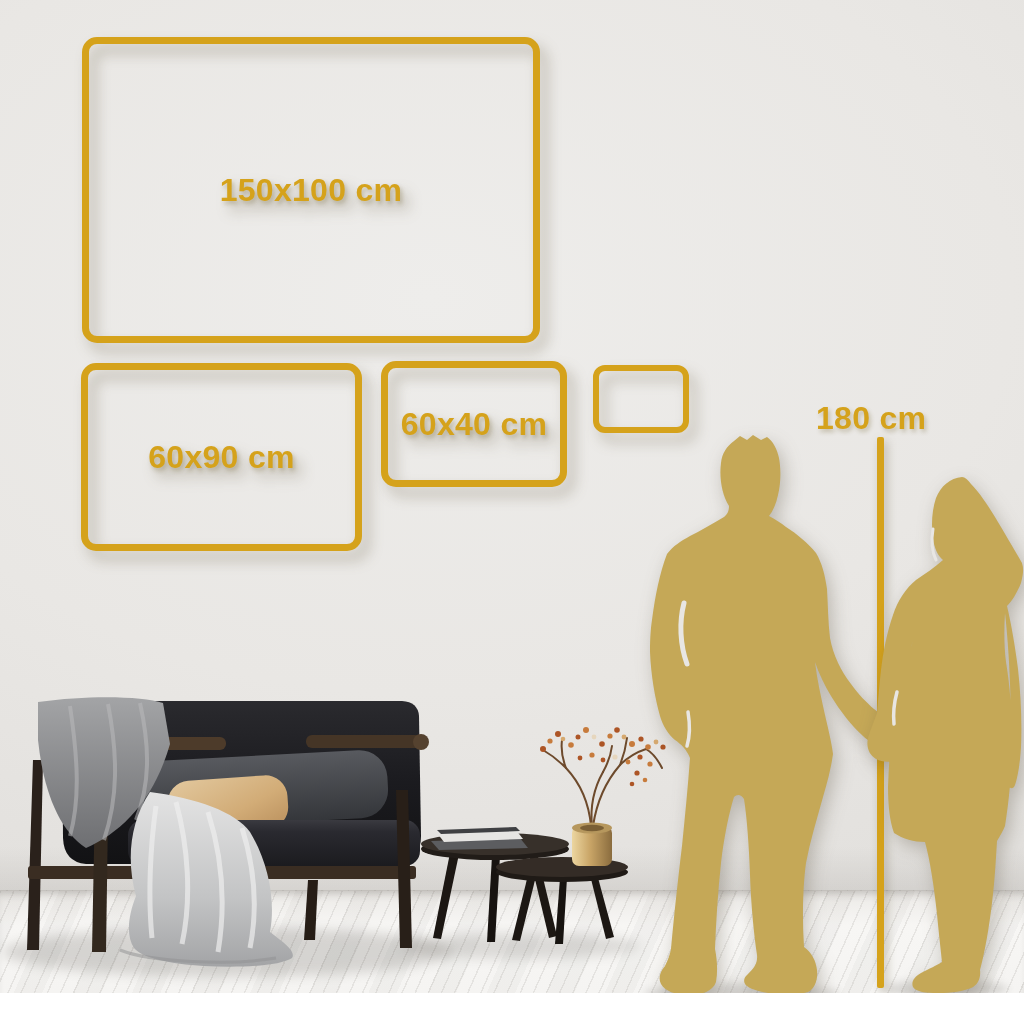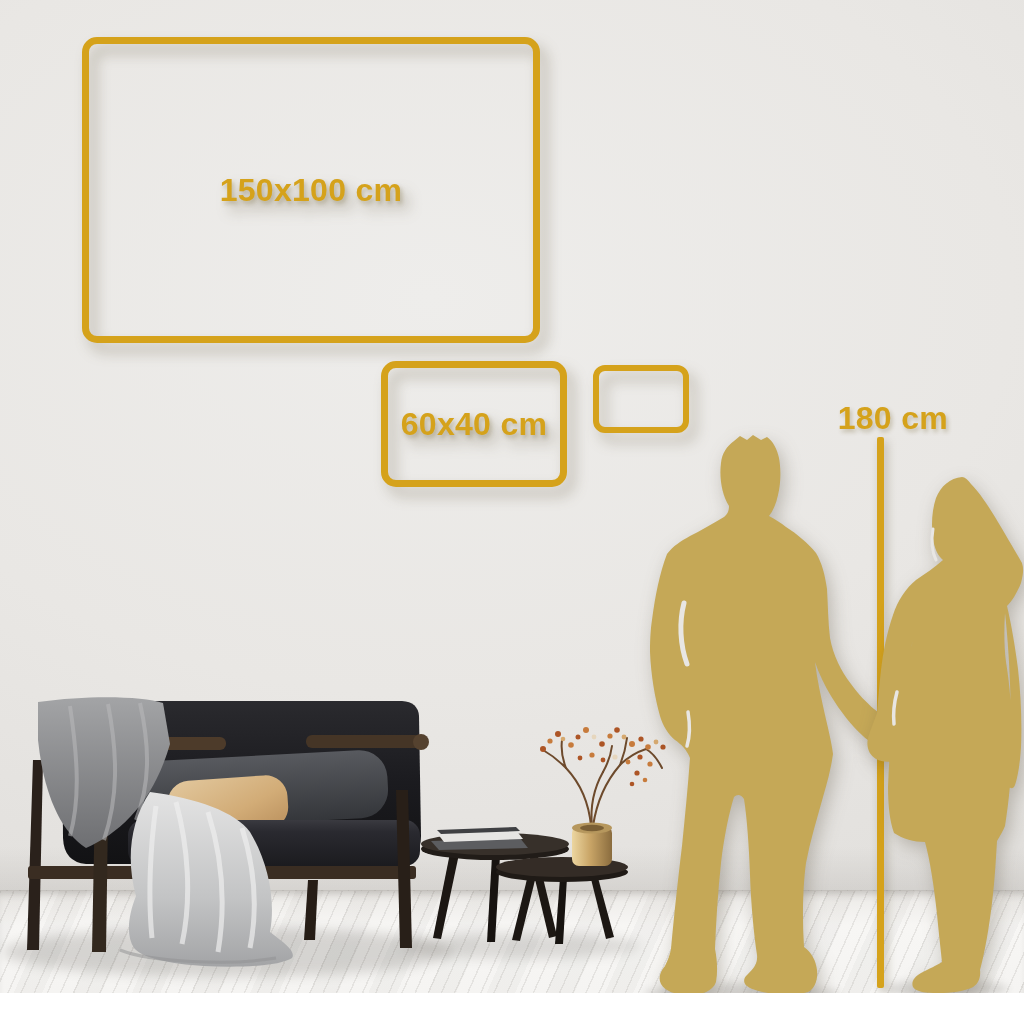--- a/index.html
+++ b/index.html
@@ -43,21 +43,21 @@
     font-weight:bold;font-size:32px;line-height:1;letter-spacing:.3px;
     color:var(--frame-gold);white-space:nowrap;
     text-shadow:2px 3px 4px rgba(110,92,40,0.30);
   }
   .frame-150{left:82px;top:37px;width:458px;height:306px;}
   .frame-120{left:565px;top:35px;width:372px;height:248px;}
   .frame-90 {left:81px;top:363px;width:281px;height:188px;}
   .frame-60 {left:381px;top:361px;width:186px;height:126px;justify-content:center;}
   .frame-30 {left:593px;top:365px;width:96px;height:68px;border-width:6px;border-radius:12px;}
   .label-30 {position:absolute;left:588px;top:324px;}
-  .label-180{position:absolute;left:816px;top:402px;width:124px;text-align:right;margin-left:8px;}
+  .label-180{position:absolute;left:816px;top:402px;width:124px;text-align:left;}
   
   svg.scene{position:absolute;inset:0;width:1024px;height:1024px;}
   .sil{fill:var(--silhouette-gold);}
   .sil-g{filter:drop-shadow(4px 7px 9px rgba(80,70,50,0.30));}
   .gap{stroke:var(--wall);fill:none;stroke-linecap:round;}
   .ruler{fill:var(--frame-gold);filter:drop-shadow(3px 4px 5px rgba(85,72,40,0.30));}
   .blur6{filter:blur(6px);}
   .blur4{filter:blur(4px);}
   .stem{stroke:#6d4a2c;stroke-width:2;fill:none;stroke-linecap:round;}
 </style>
@@ -65,20 +65,23 @@
 <body>
 
 <div class="stage">
 
   <div class="wall"></div>
   <div class="wall-bottom-shade"></div>
   <div class="floor"></div>
 
   <div class="frame frame-150">
     <span class="size-label">150x100 cm</span>
+  </div>
+  <div class="frame frame-90">
+    <span class="size-label">60x90 cm</span>
   </div>
   <div class="frame frame-60">
     <span class="size-label">60x40 cm</span>
   </div>
   <div class="frame frame-30"></div>
 
   <div class="size-label label-180">180 cm</div>
 
   <svg class="scene" viewBox="0 0 1024 1024">
     <defs>

